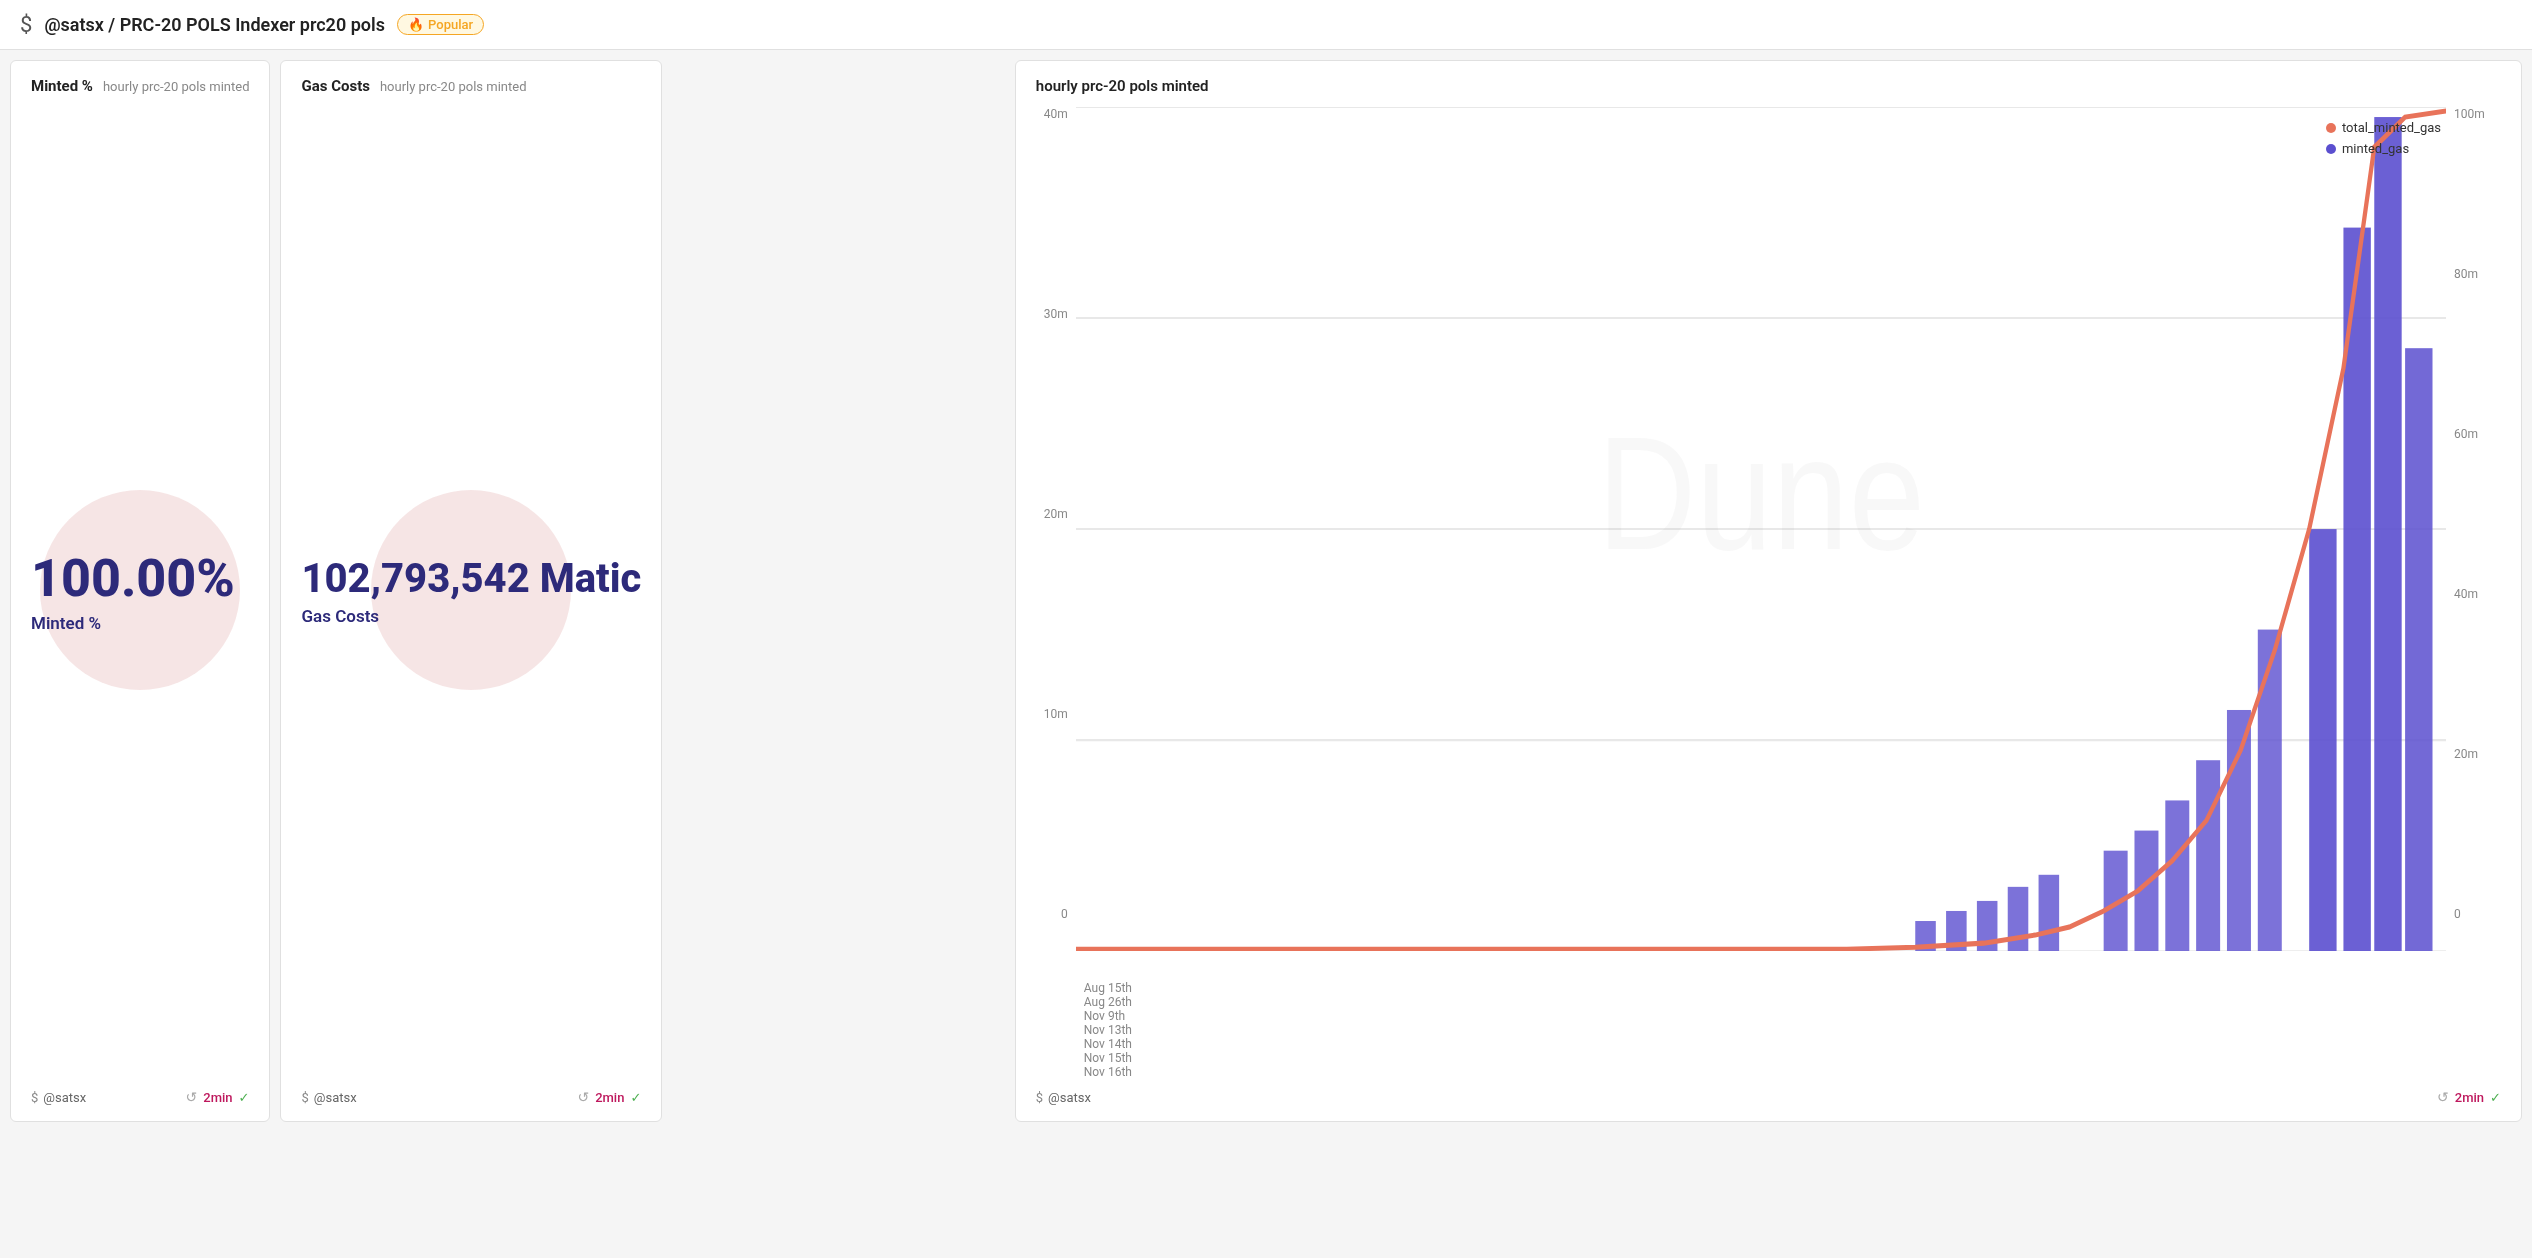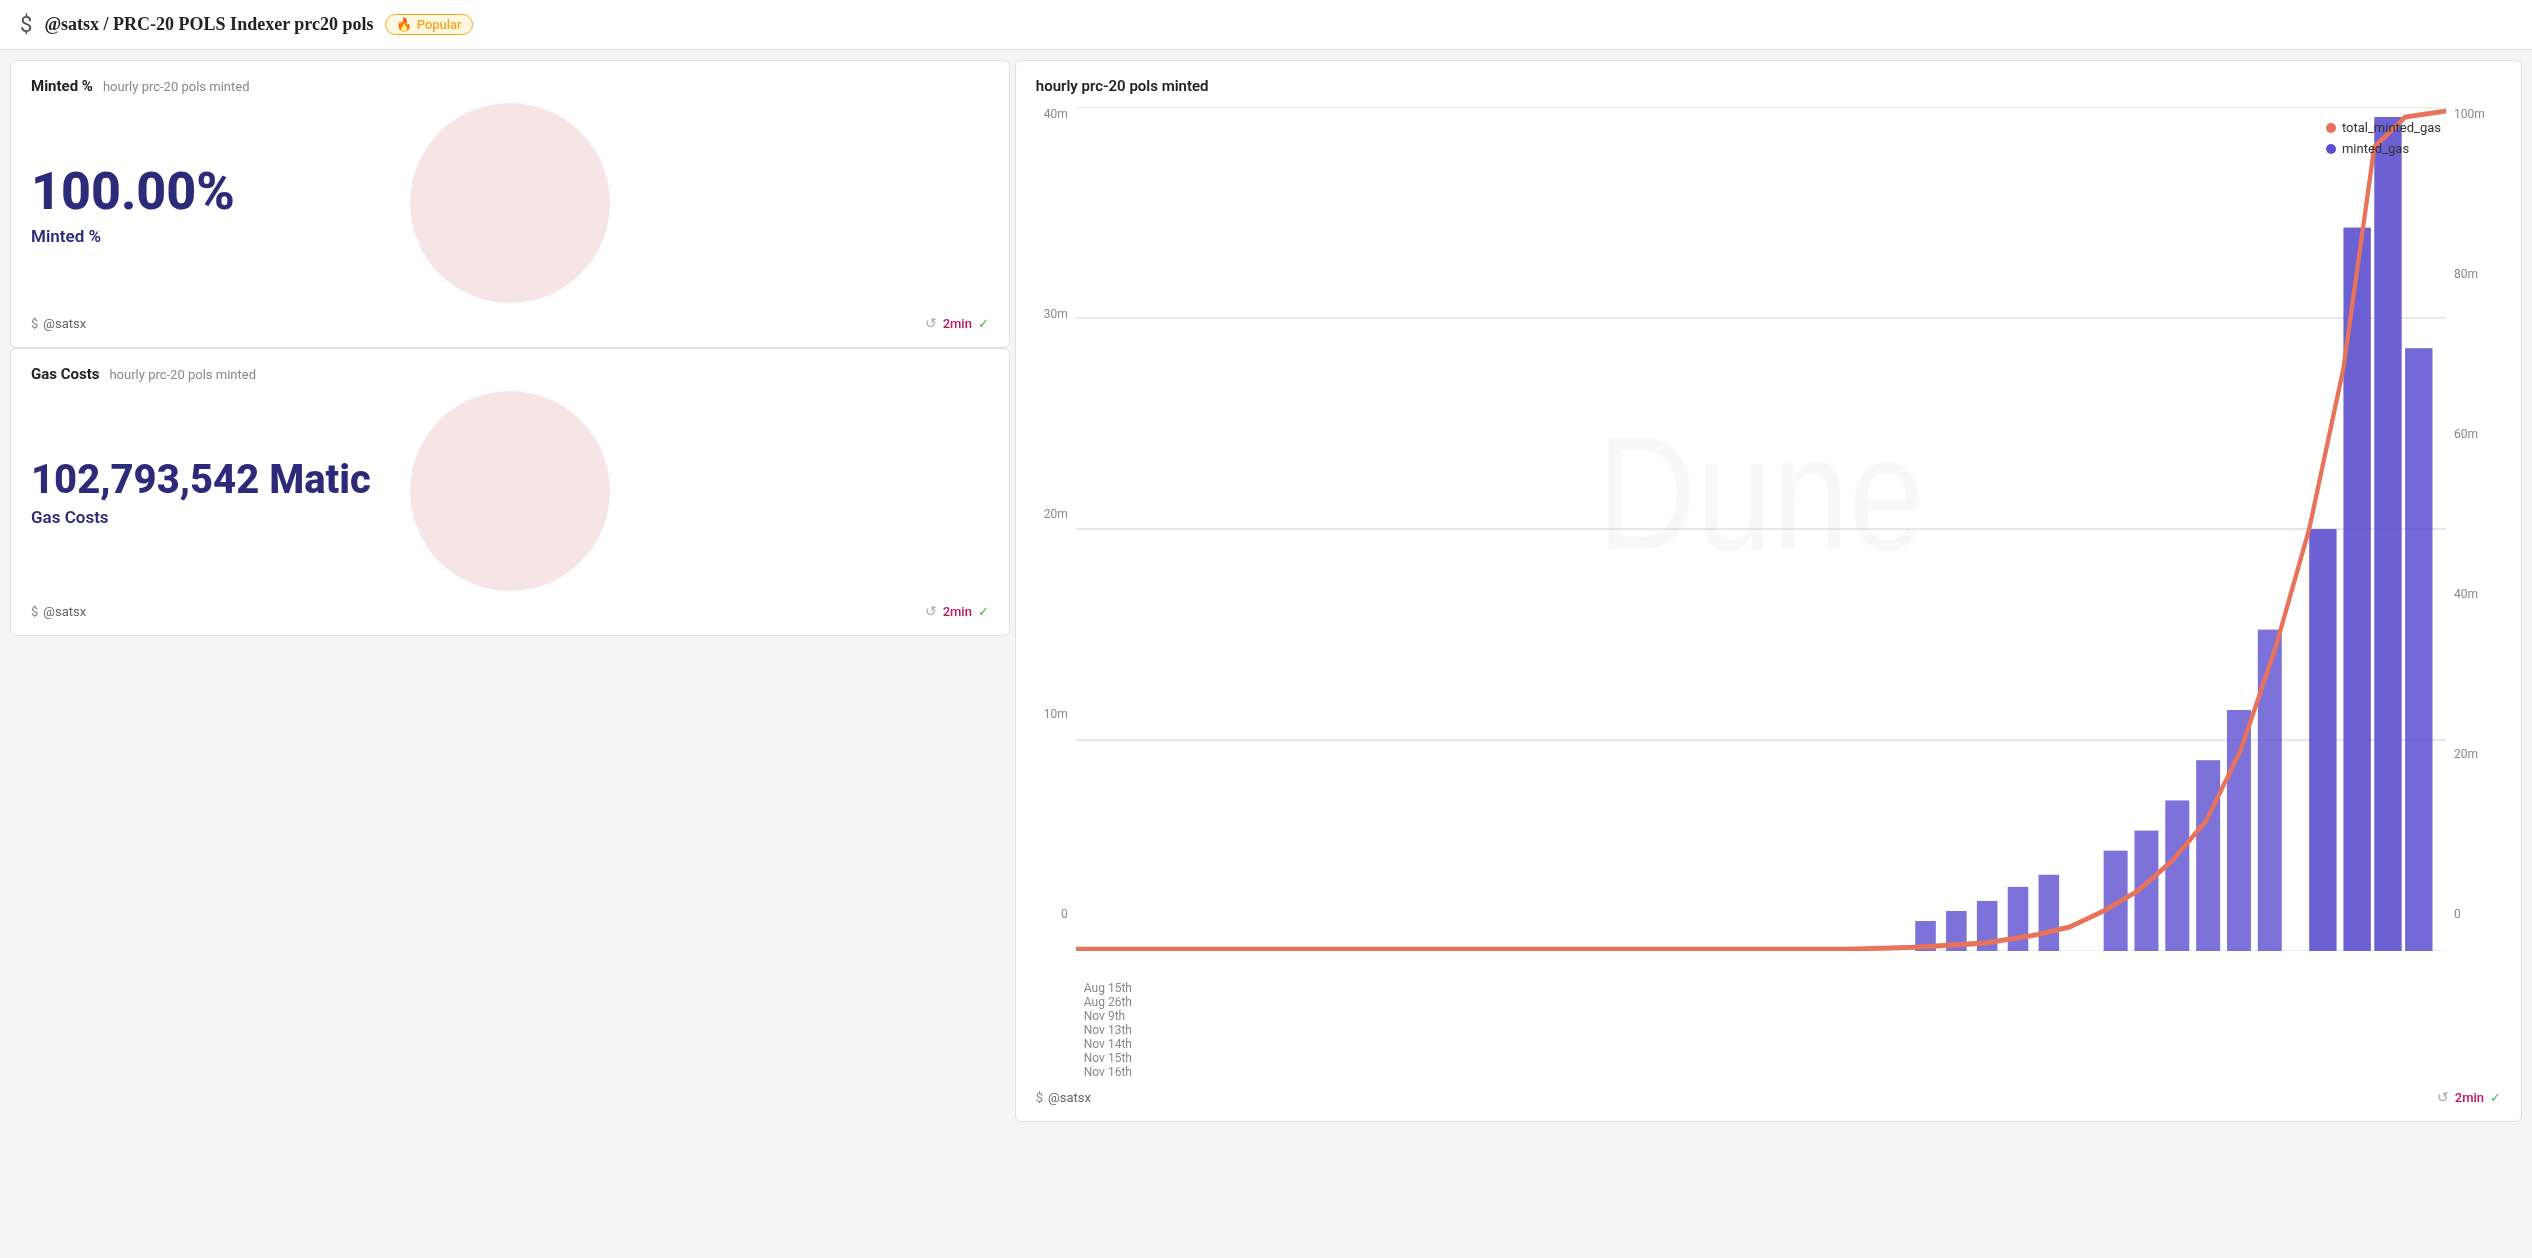--- a/index.html
+++ b/index.html
@@ -17,21 +17,20 @@
       gap: 12px;
     }
     .header-dollar {
       font-size: 22px;
       color: #555;
     }
     .header-title {
       font-size: 18px;
       font-weight: 600;
       color: #222;
-      font-family: Liberation Serif, serif;
     }
     .popular-badge {
       display: flex;
       align-items: center;
       gap: 4px;
       background: #fff8e1;
       color: #f5a623;
       border: 1px solid #f5a623;
       border-radius: 12px;
       padding: 2px 10px;
@@ -41,21 +40,21 @@
     .main-grid {
       display: grid;
       grid-template-columns: 1fr 1.5fr;
       grid-template-rows: auto auto;
       gap: 0;
       padding: 10px;
       min-height: calc(100vh - 55px);
     }
     .left-col {
       display: flex;
-      flex-direction: column;
+      gap: 10px;
       padding-right: 5px;
     }
     .card {
       background: #fff;
       border: 1px solid #e0e0e0;
       border-radius: 6px;
       padding: 16px 20px;
       position: relative;
       display: flex;
       flex-direction: column;

